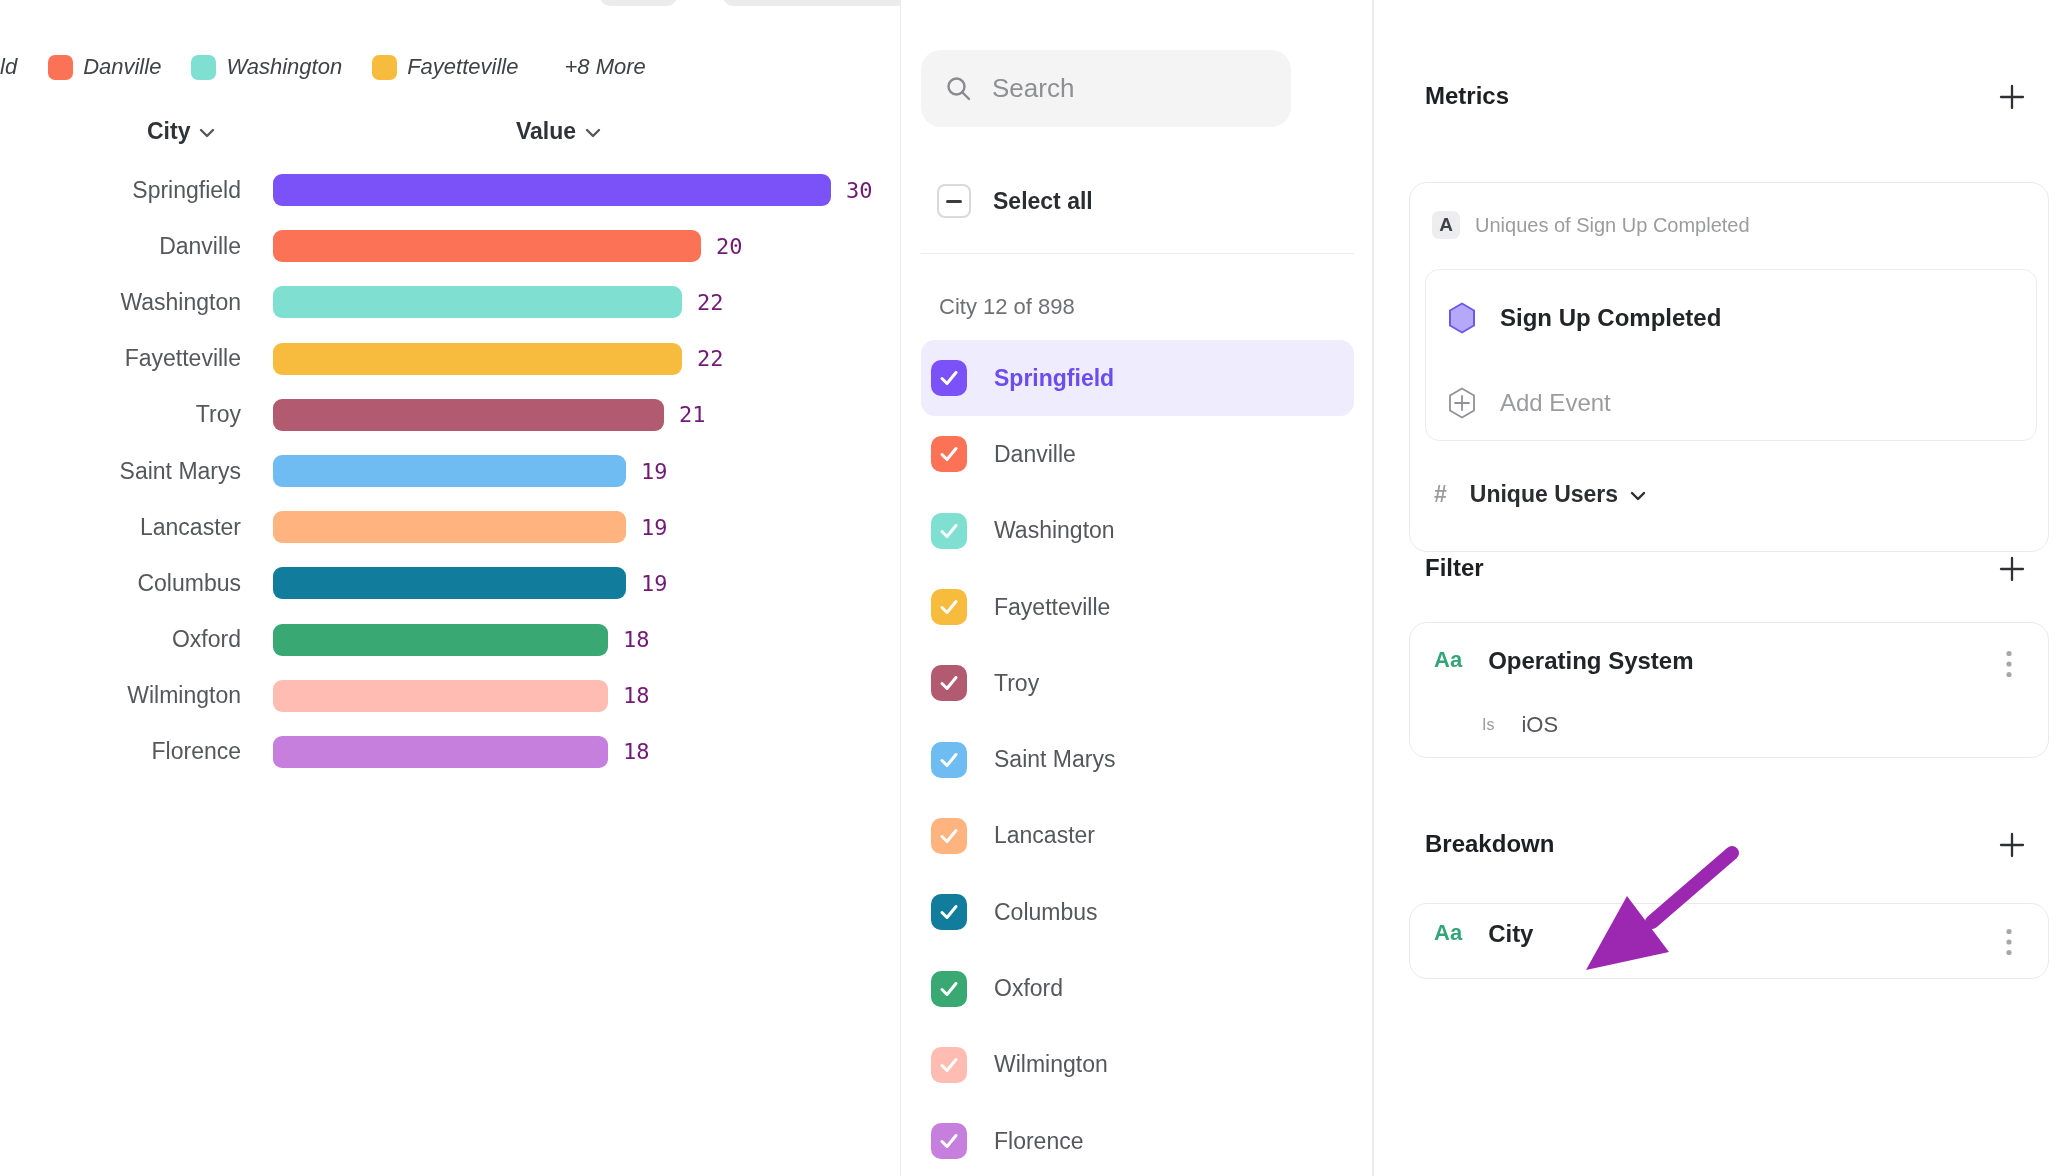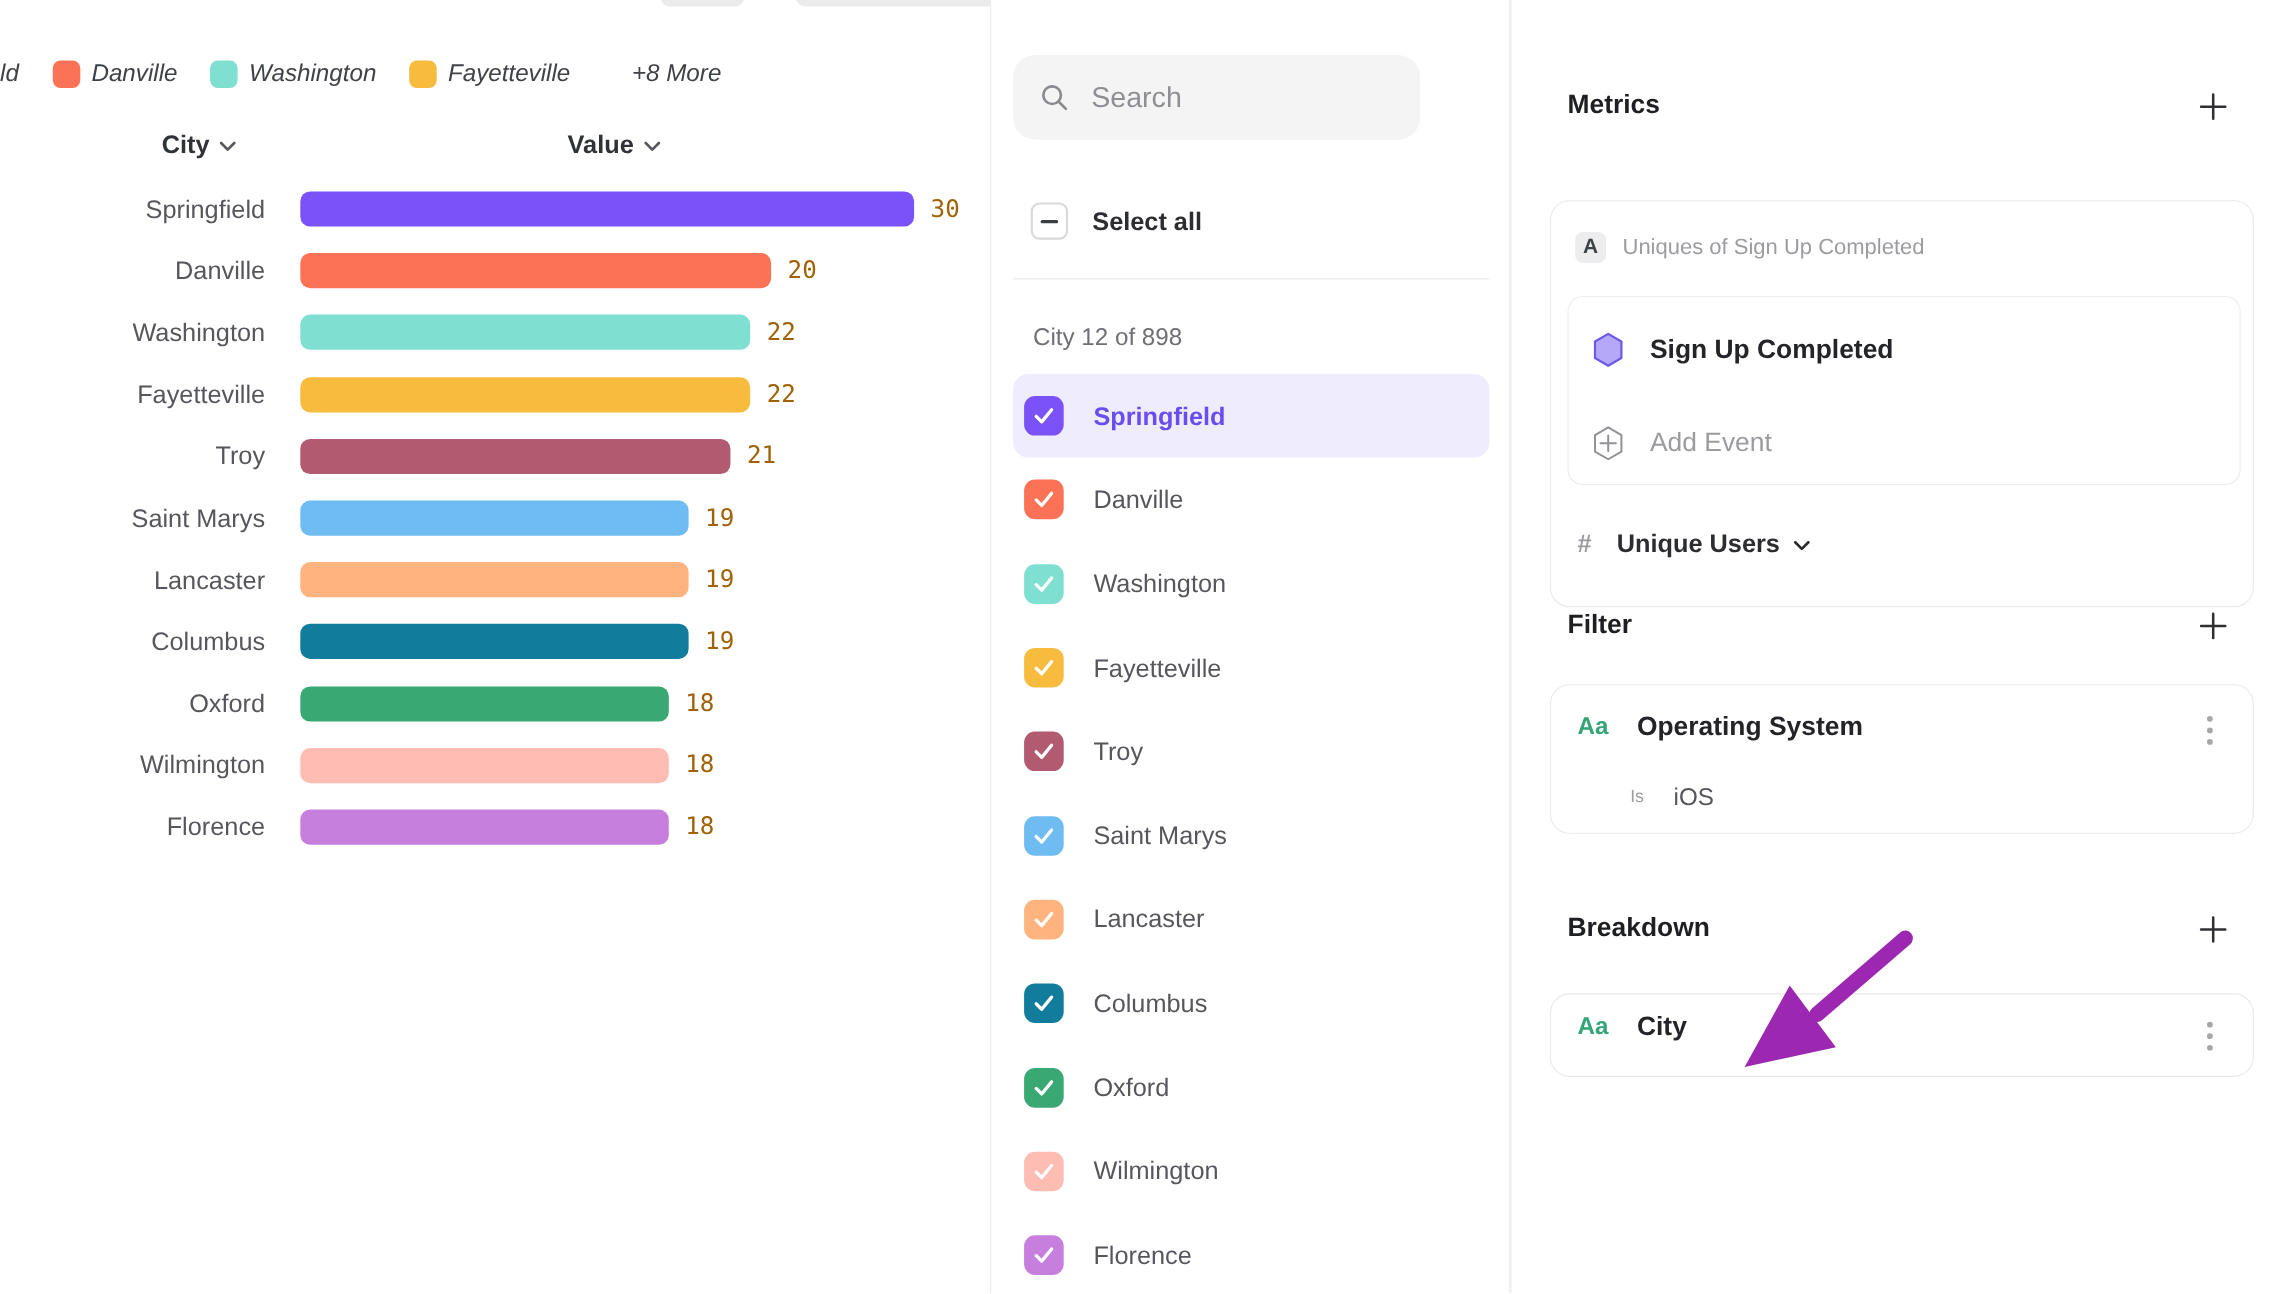--- a/index.html
+++ b/index.html
@@ -10,33 +10,33 @@
   
   .top-pill { position:absolute; top:-14px; height:20px; background:#EBEBEB; border-radius:10px; }
 
   
   .chart-panel { position:absolute; left:0; top:0; width:900px; height:1176px; }
   .legend { position:absolute; left:0; top:52px; height:30px; display:flex; align-items:center;font-style:italic; }
   .legend .trunc { color:#3F4247; font-size:22px; margin-right:31px; }
   .legend-item { display:flex; align-items:center; margin-right:30px; }
   .legend-swatch { width:25px; height:25px; border-radius:7px; margin-right:10px; }
   .legend-label { color:#3F4247; font-size:22px; }
-  .legend-more { color:#3F4247; font-size:22px; margin-left:26px; cursor:pointer; }
+  .legend-more { color:#3F4247; font-size:22px; margin-left:16px; cursor:pointer; }
 
   .chart-headers { position:absolute; top:118px; left:0; width:900px; height:30px; }
   .col-head { position:absolute; display:flex; align-items:center; gap:9px;
               font-size:23px; font-weight:700; color:#2F3237; cursor:pointer; }
   .col-head svg { margin-top:3px; }
 
   .chart-rows { position:absolute; left:0; top:162px; width:900px; }
   .chart-row { height:56.2px; display:flex; align-items:center; }
   .chart-row .c-label { width:241px; text-align:right; font-size:23px; color:#55575C; }
   .chart-row .c-bar { height:32px; border-radius:9px; margin-left:32px; }
   .chart-row .c-val { margin-left:15px; font-family:"DejaVu Sans Mono", monospace;
-                      font-size:22px; color:#a16207; }
+                      font-size:22px; color:#701a75; }
 
   
   .mid-panel { position:absolute; left:900px; top:0; width:473px; height:1176px;
                border-left:1px solid #ECECEE; border-right:1px solid #ECECEE; background:#fff; }
   .search-box { position:absolute; left:20px; top:50px; width:370px; height:77px;
                 background:#F4F4F5; border-radius:20px; display:flex; align-items:center;
                 padding:0 24px; gap:20px; }
   .search-box input { border:none; outline:none; background:transparent; font-size:26px;
                       color:#0369a1; width:260px; font-family:"Liberation Sans", sans-serif; }
   .search-box input::placeholder { color:#8E8F93; }

